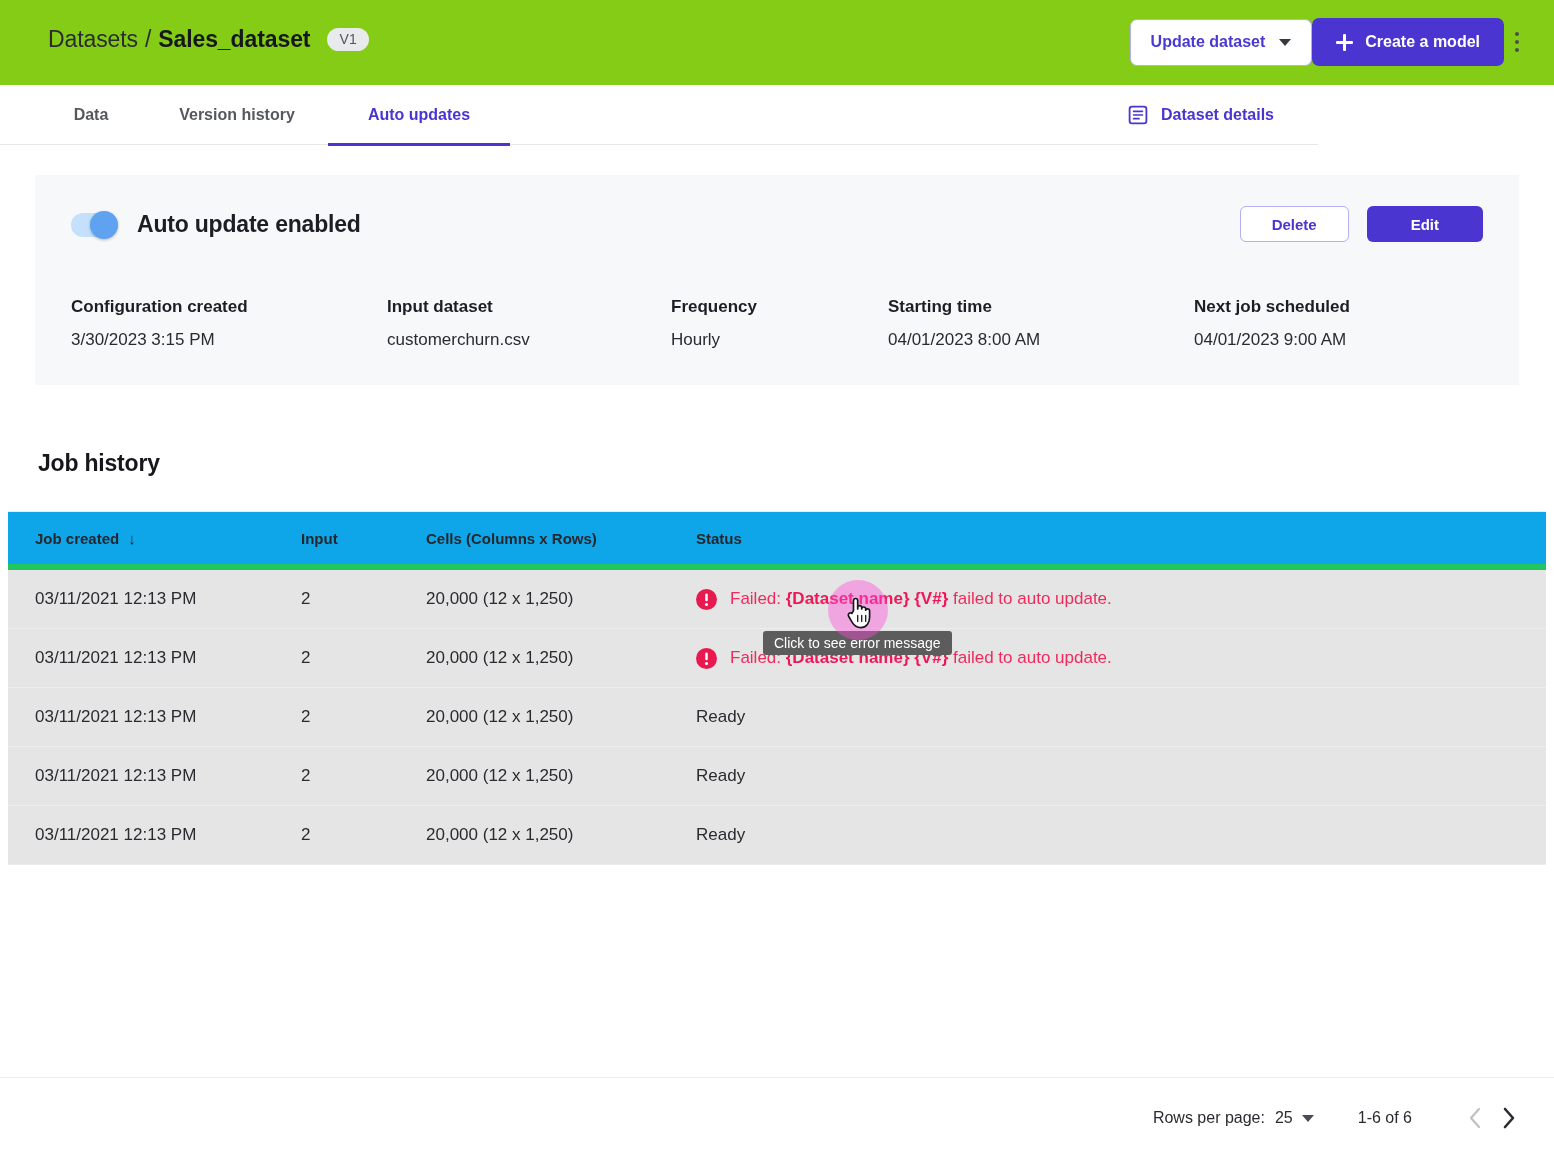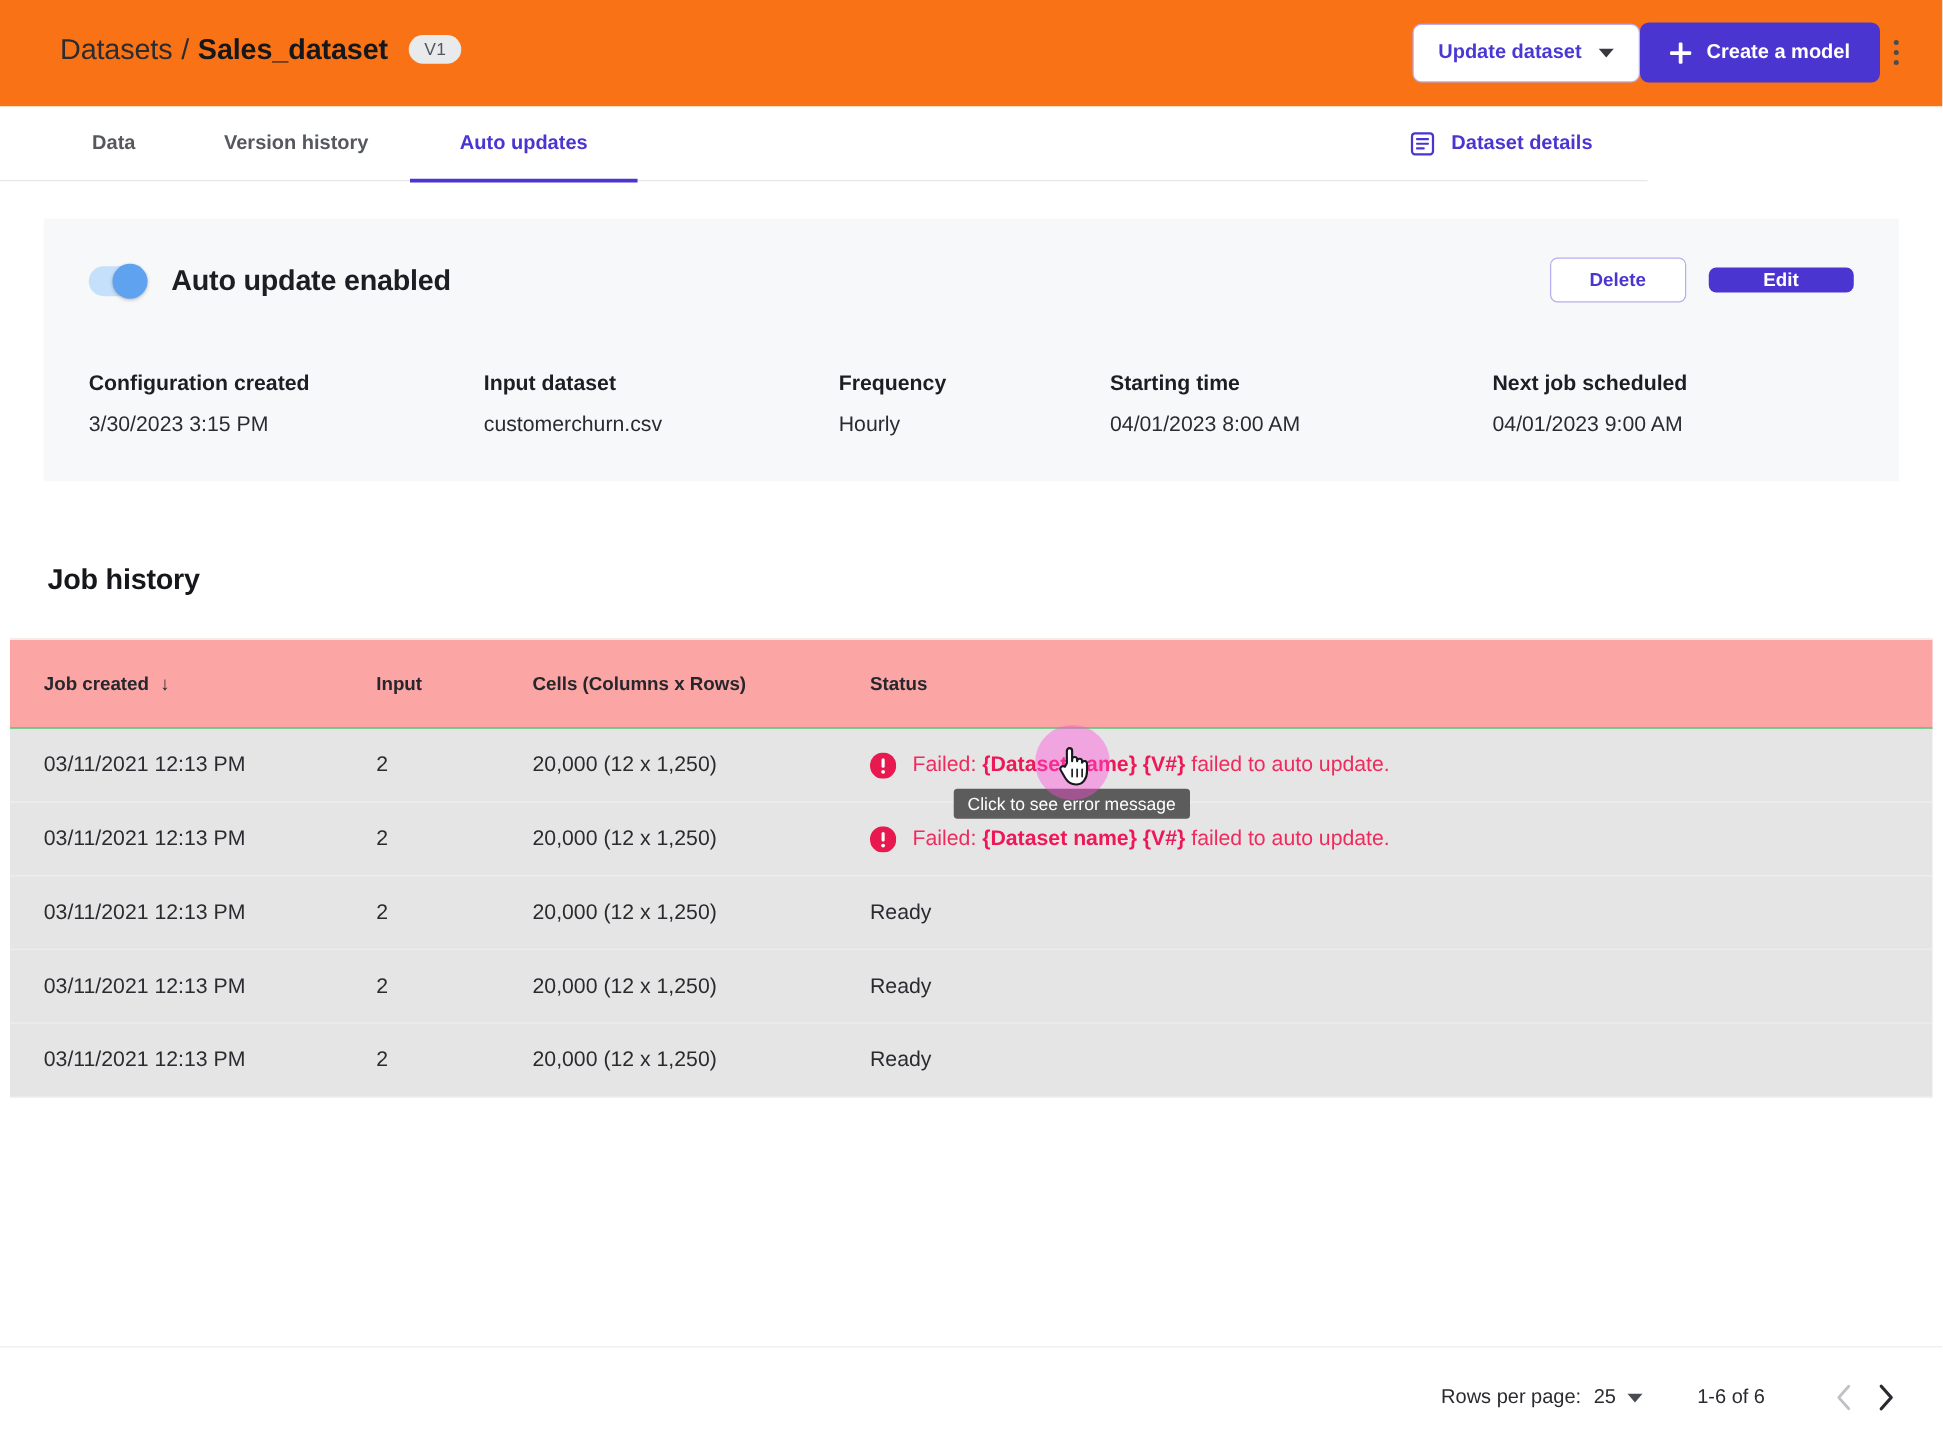--- a/index.html
+++ b/index.html
@@ -9,21 +9,21 @@
     background: #ffffff;
     font-family: "Liberation Sans", sans-serif;
     color: #1f2024;
     overflow: hidden;
   }
   .page { position: relative; width: 1554px; height: 1154px; background:#fff; }
 
   
   .topbar {
     position: absolute; left: 0; top: 0; width: 1554px; height: 85px;
-    background: #f97316;
+    background: #84cc16;
   }
   .breadcrumb {
     position: absolute; left: 48px; top: 26px;
     display: flex; align-items: center; gap: 0px;
     font-size: 23px; letter-spacing: -0.1px;
   }
   .bc-root { color: #2b2c31; font-weight: 400; }
   .bc-sep { color: #2b2c31; margin: 0 7px; font-weight: 400; }
   .bc-current { color: #16171b; font-weight: 700; }
   .version-badge {
@@ -120,21 +120,21 @@
 
   .panel-actions {
     position: absolute; right: 36px; top: 31px;
     display: flex; align-items: center; gap: 18px; padding-left: 16px;
   }
   .btn-delete {
     height: 36px; padding: 0 31px; font-size: 15px;
     background: #fff; color: #4a35d1; border: 1px solid #b6aef0; border-radius: 6px;
   }
   .btn-edit {
-    height: 20px; padding: 0 44px; font-size: 15px;
+    height: 36px; padding: 0 44px; font-size: 15px;
     background: #4a35d1; color: #fff; border: none; border-radius: 6px;
   }
 
   .meta-grid {
     position: absolute; left: 36px; top: 122px; right: 36px;
     display: flex;
   }
   .meta-col { flex: none; }
   .meta-col.c1 { width: 316px; }
   .meta-col.c2 { width: 284px; }
@@ -146,22 +146,22 @@
 
   
   .section-title {
     position: absolute; left: 38px; top: 450px;
     font-size: 23px; font-weight: 700; color: #16171b; letter-spacing: -.2px;
   }
   .table {
     position: absolute; left: 8px; top: 511px; width: 1538px;
   }
   .thead {
-    height: 72px; background: #fca5a5;
-    border-top: 1px solid #eceded; border-bottom: 1px solid #22c55e;
+    height: 59px; background: #0ea5e9;
+    border-top: 1px solid #eceded; border-bottom: 6px solid #22c55e;
     display: flex; align-items: center;
   }
   .th {
     font-size: 15px; font-weight: 700; color: #26272c;
     display: flex; align-items: center; gap: 9px;
   }
   .col-date   { width: 293px; padding-left: 27px; }
   .col-files  { width: 125px; }
   .col-cells  { width: 270px; }
   .col-status { flex: 1; }

